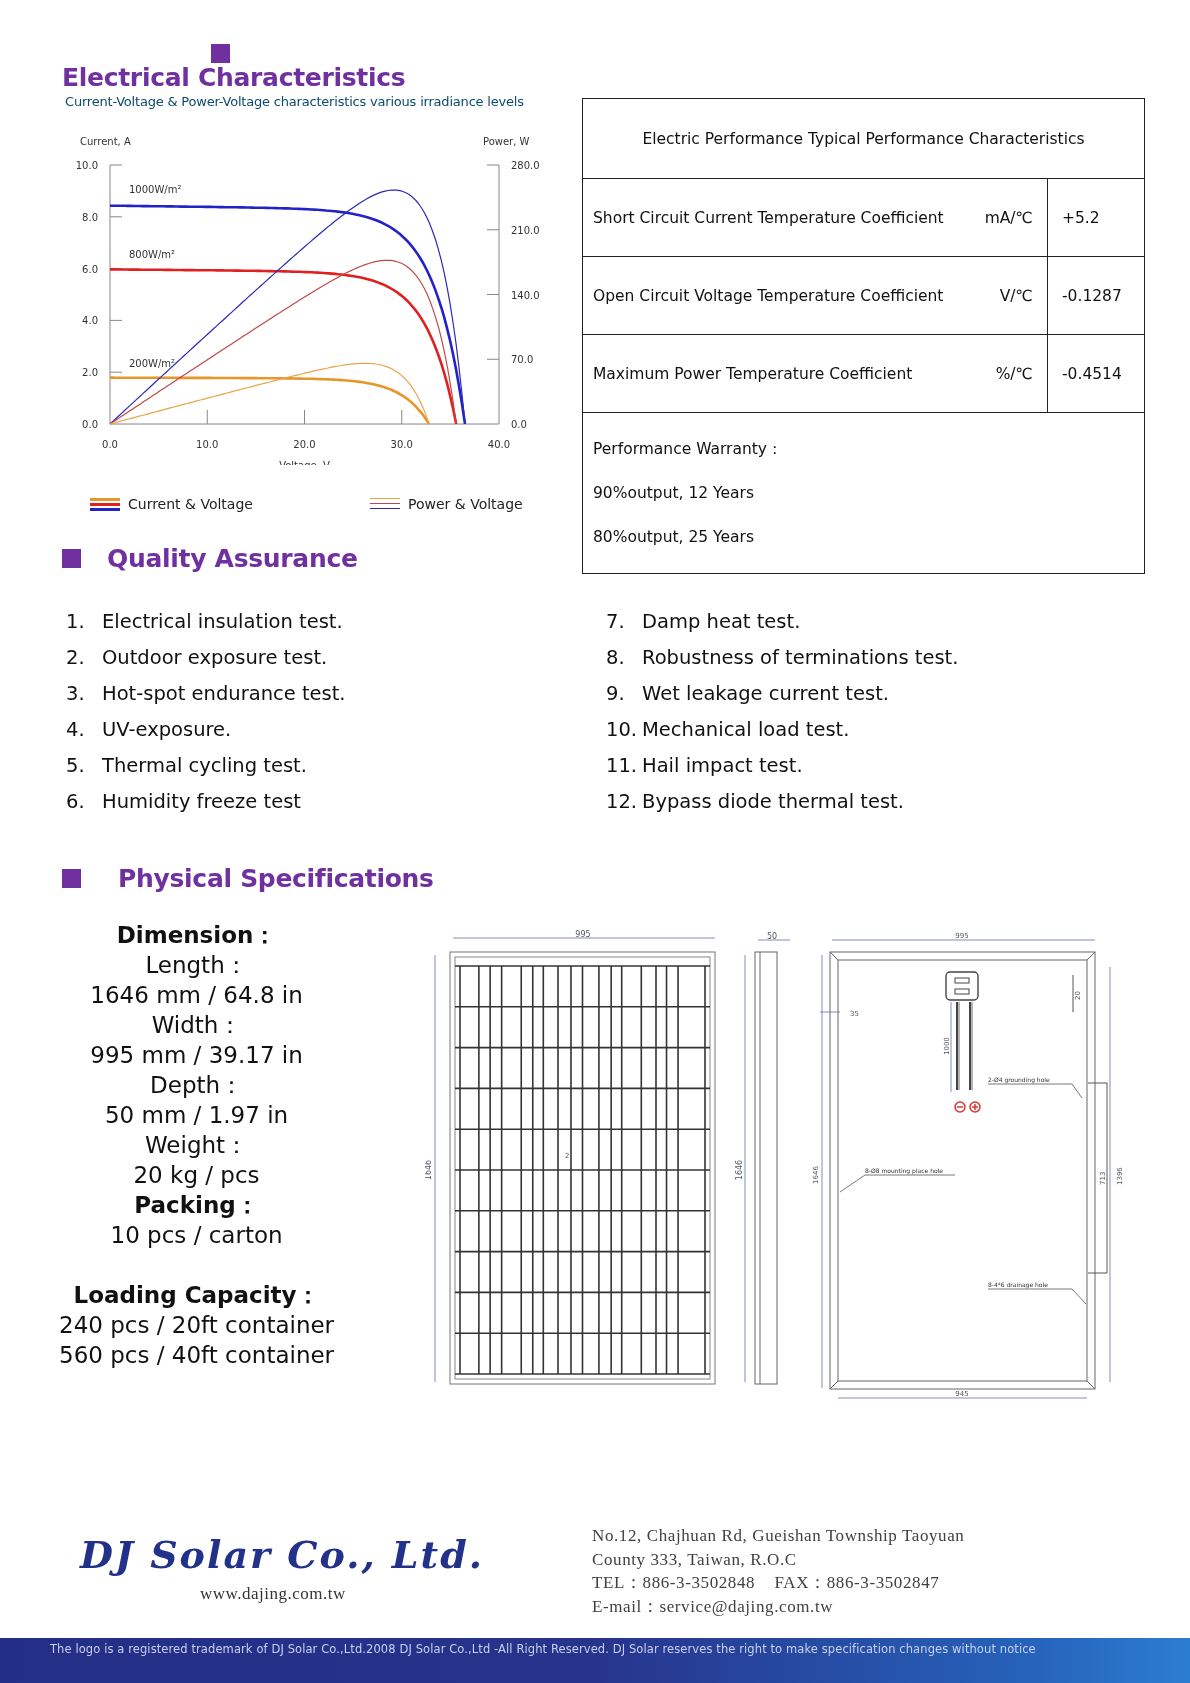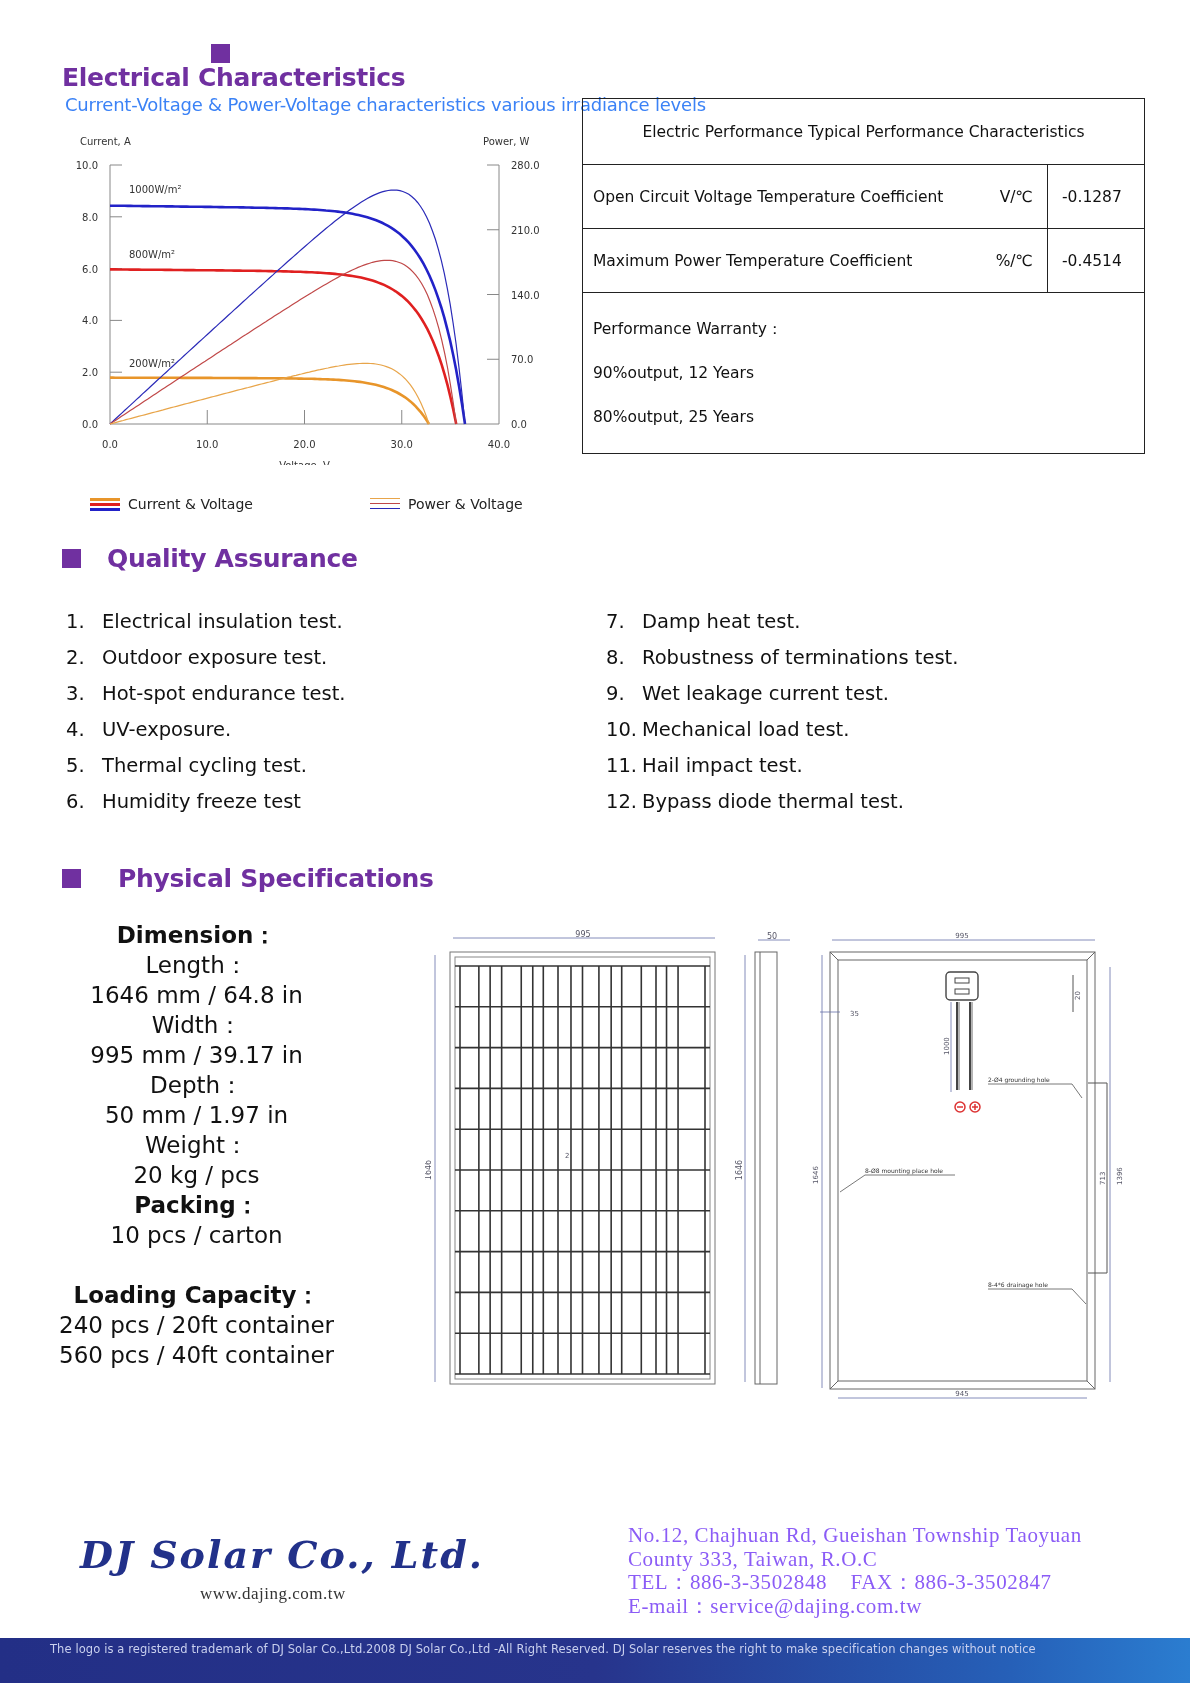--- a/index.html
+++ b/index.html
@@ -1,40 +1,40 @@
 <!DOCTYPE html>
 <html><head>
 <meta charset="utf-8">
 <style>
   html, body { margin:0; padding:0; background:#fff; }
   body { width:1190px; height:1683px; position:relative; overflow:hidden; font-family:"DejaVu Sans", sans-serif; color:#111; }
   .section-head { position:absolute; left:62px; display:flex; align-items:center; }
   .section-head .sq { width:19px; height:19px; background:#7030a0; margin-right:26px; }
   .section-head .title { font-family:"DejaVu Sans", sans-serif; font-weight:bold; font-size:25px; color:#7030a0; letter-spacing:-0.3px; }
-  .chart-title { position:absolute; left:65px; top:94px; font-size:18px; color:#3b82f6; letter-spacing:-0.2px; }
+  .chart-title { position:absolute; left:65px; top:94px; font-size:13px; color:#0c4a6e; letter-spacing:-0.2px; }
   #chart { position:absolute; left:60px; top:125px; }
   .legend { position:absolute; top:496px; display:flex; align-items:center; font-size:14px; color:#222; }
   .legend .swatch { width:30px; height:14px; margin-right:8px; position:relative; }
   .legend .swatch i { position:absolute; left:0; right:0; height:2px; }
   table.perf { position:absolute; left:582px; top:98px; width:563px; border-collapse:collapse; font-size:15.5px; }
-  table.perf td { border:1.5px solid #222; padding:9px 10px; height:45px; vertical-align:middle; }
+  table.perf td { border:1.5px solid #222; padding:16px 10px; height:45px; vertical-align:middle; }
   table.perf td.hdr { text-align:center; height:47px; }
   table.perf td.param { border-right:none; }
   table.perf td.unit { border-left:none; text-align:right; padding-right:14px; white-space:nowrap; }
   table.perf td.val { width:72px; padding-left:14px; }
   table.perf td.warranty { padding:14px 10px 14px 10px; height:auto; }
   table.perf td.warranty div { line-height:44px; }
   .qa-list { position:absolute; top:610px; font-size:19.5px; }
   .qa-list .item { height:36px; display:flex; }
   .qa-list .num { width:36px; }
   .spec { position:absolute; left:59px; top:920px; font-size:23px; line-height:30px;text-align:center; }
   .spec .b { font-weight:bold; }
   .footer-logo { position:absolute; left:80px; top:1532px; font-family:"DejaVu Serif", serif; font-style:italic; font-weight:bold; font-size:38px; color:#22318a; letter-spacing:2px; }
   .footer-url { position:absolute; left:200px; top:1584px; font-family:"Liberation Serif", serif; font-size:17px; color:#333; letter-spacing:0.5px; }
-  .address { position:absolute; left:628px; top:1524px; font-family:"Liberation Serif", serif; font-size:21px; color:#8b5cf6; line-height:23.5px; letter-spacing:0.6px; }
+  .address { position:absolute; left:592px; top:1524px; font-family:"Liberation Serif", serif; font-size:17px; color:#404040; line-height:23.5px; letter-spacing:0.6px; }
   .bottom-bar { position:absolute; left:0; top:1638px; width:1190px; height:45px; background:linear-gradient(90deg,#232f86 0%,#27348c 50%,#2660b8 85%,#2b7dd0 100%); }
   .bottom-bar span { position:absolute; left:50px; top:4px; font-size:11.5px; color:#c9d0ee; letter-spacing:0.1px; white-space:nowrap; }
   .drawing { position:absolute; }
 </style>
 </head>
 <body>
 
 <div class="section-head" style="top:44px;flex-direction:column;">
   <div class="sq"></div>
   <div class="title">Electrical Characteristics</div>
@@ -110,20 +110,25 @@
   </div>
   <span>Power &amp; Voltage</span>
 </div>
 
 <table class="perf">
   <tbody>
       <tr>
     <td class="hdr" colspan="3">Electric Performance Typical Performance Characteristics</td>
   </tr>
   <tr>
+    <td class="param">Short Circuit Current Temperature Coefficient</td>
+    <td class="unit">mA/℃</td>
+    <td class="val">+5.2</td>
+  </tr>
+  <tr>
     <td class="param">Open Circuit Voltage Temperature Coefficient</td>
     <td class="unit">V/℃</td>
     <td class="val">-0.1287</td>
   </tr>
   <tr>
     <td class="param">Maximum Power Temperature Coefficient</td>
     <td class="unit">%/℃</td>
     <td class="val">-0.4514</td>
   </tr>
   <tr>

